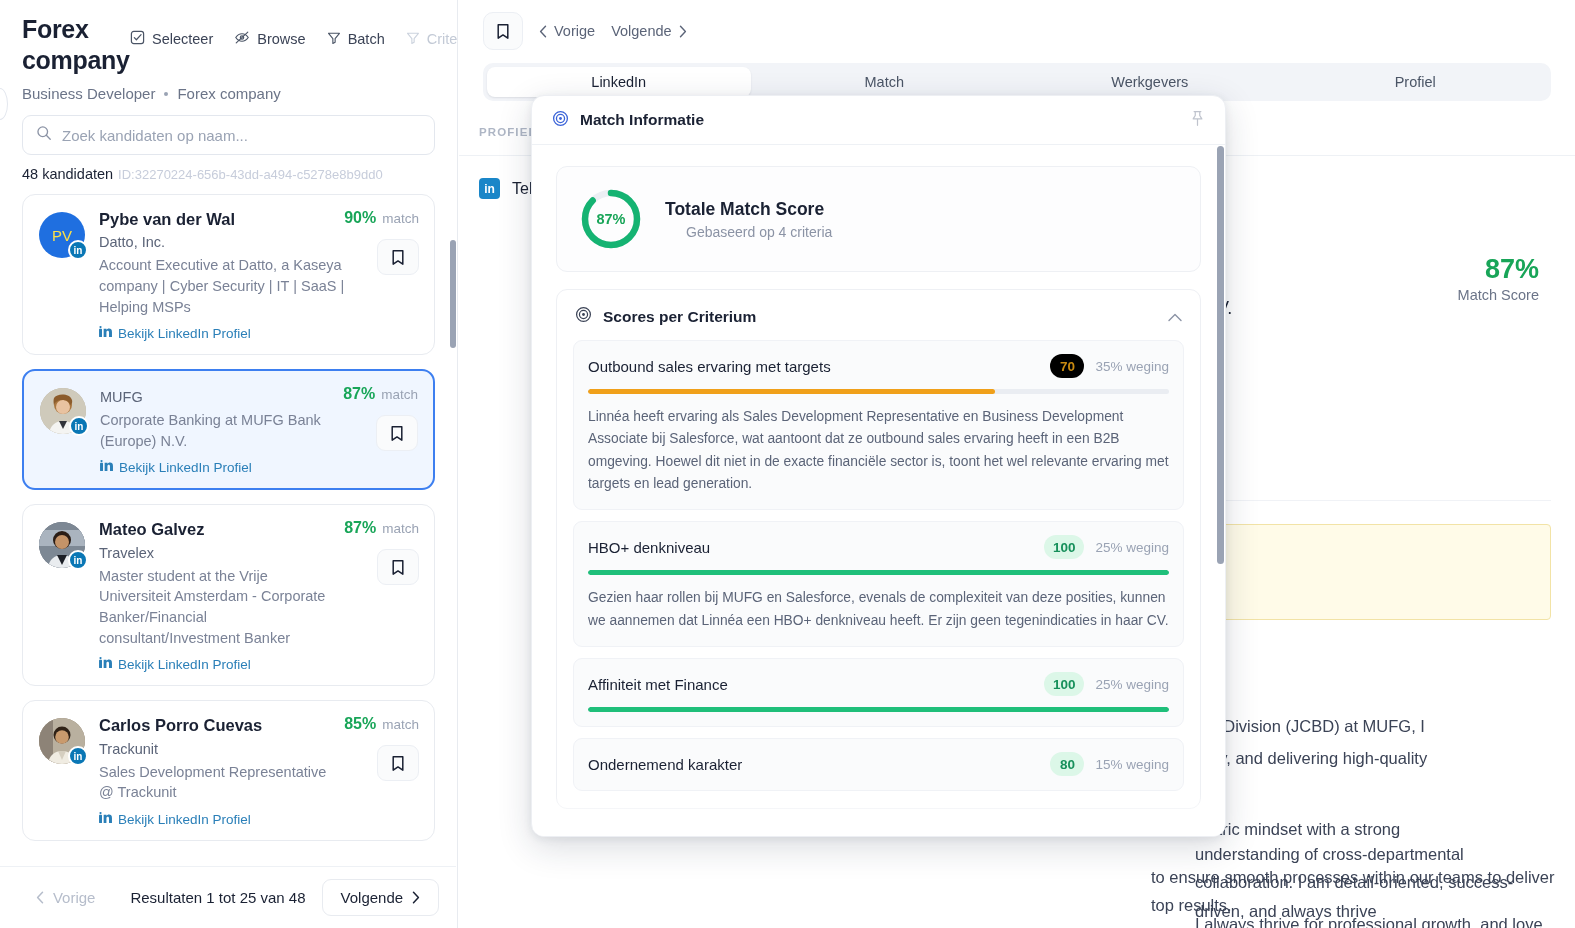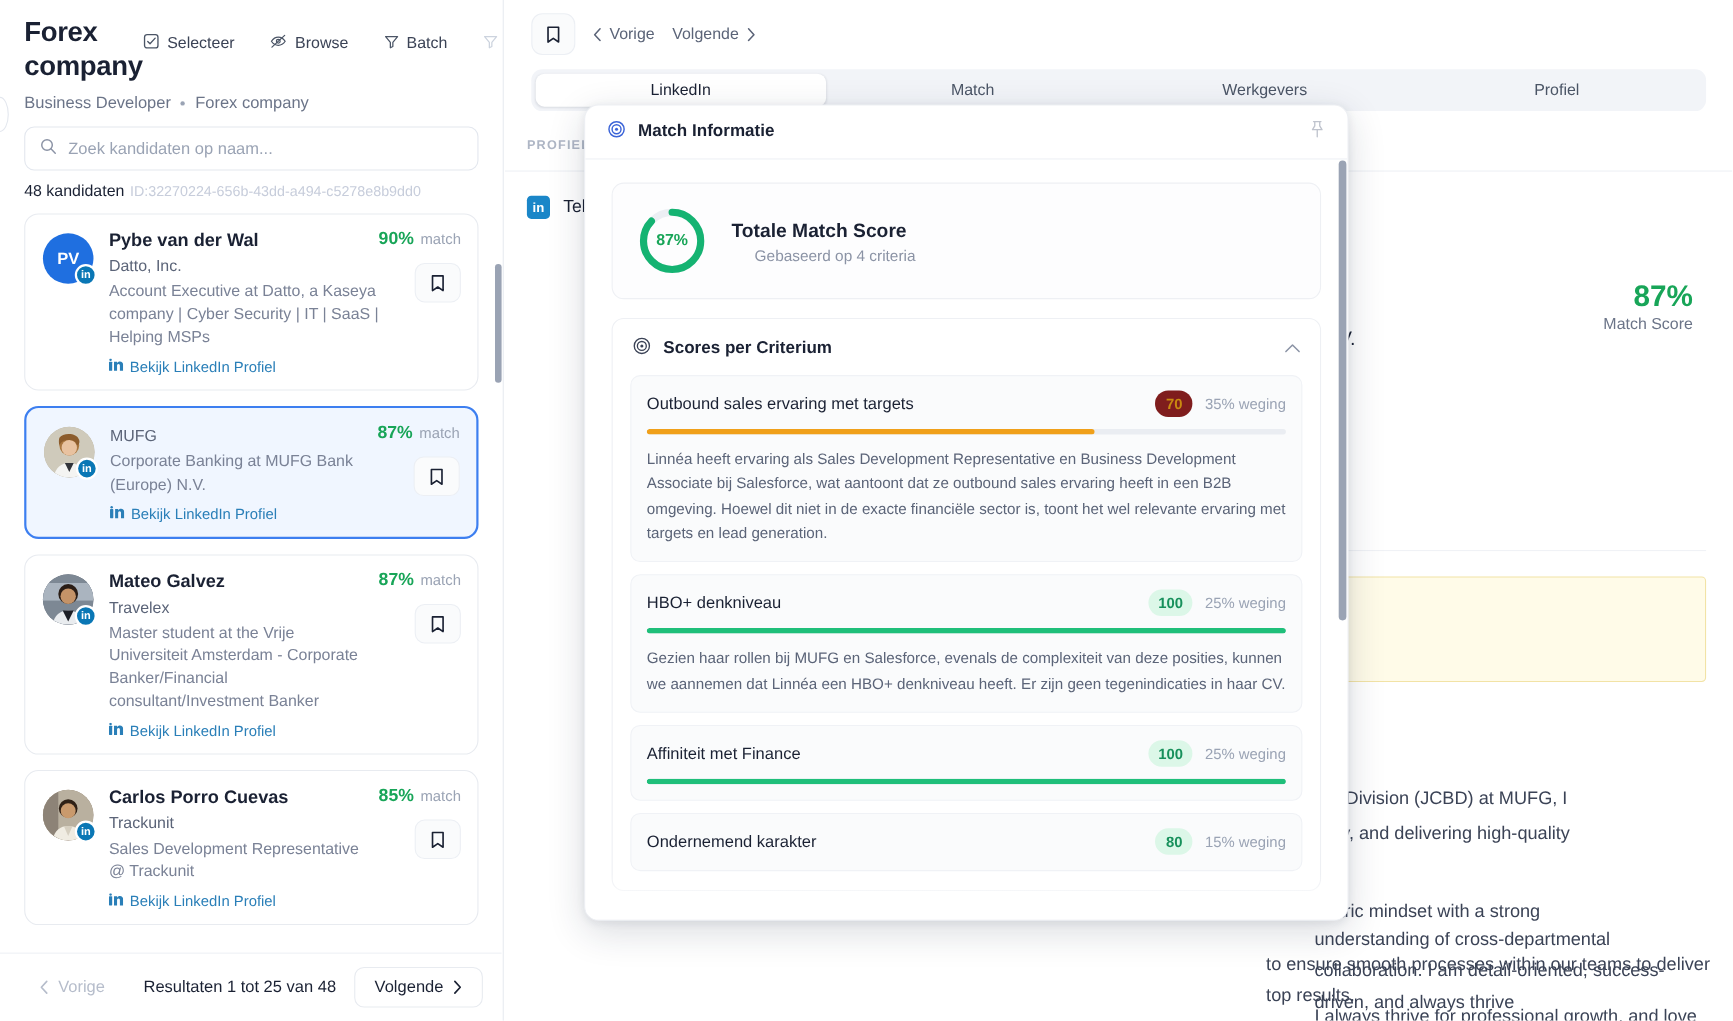--- a/index.html
+++ b/index.html
@@ -16,21 +16,21 @@
     position: absolute; left: 0; top: 0; width: 458px; height: 928px;
     background: #ffffff; border-right: 1px solid #e8ebf0;
     overflow: hidden;
   }
   .lp-header { padding: 14px 22px 0 22px; }
   .lp-title-row { display: flex; align-items: flex-start; gap: 0; }
   .lp-title {
     font-size: 25px; font-weight: 700; color: #1a2133;
     line-height: 1.22; width: 100px; letter-spacing: -0.3px;
   }
-  .lp-tools { display: flex; align-items: center; gap: 16px; padding-top: 12px; flex: 1; }
+  .lp-tools { display: flex; align-items: center; gap: 5px; padding-top: 12px; flex: 1; }
   .tool-btn {
     display: flex; align-items: center; gap: 7px;
     font-size: 14.5px; color: #3b4356; padding: 4px 8px;
     cursor: pointer; white-space: nowrap;
   }
   .tool-btn.dim { color: #c3cad6; }
   .tool-btn svg { flex: none; }
   .breadcrumb {
     font-size: 15px; color: #6b7488; margin-top: 10px;
     display: flex; align-items: center; gap: 9px;
@@ -60,21 +60,21 @@
   .cand-card {
     border: 1px solid #e8ebf0; border-radius: 13px;
     padding: 14px 16px 13px 16px; margin-bottom: 14px; background: #fff;
     display: flex; gap: 14px; position: relative;
   }
   .cand-card.selected { border: 2px solid #3d7ff0; background: #f0f6ff; }
   .avatar-wrap { position: relative; width: 46px; height: 46px; flex: none; margin-top: 3px; }
   .avatar {
     width: 46px; height: 46px; border-radius: 50%;
     display: flex; align-items: center; justify-content: center;
-    color: #ffffff; font-size: 15px; font-weight: 700; overflow: hidden;
+    color: #fde047; font-size: 15px; font-weight: 400; overflow: hidden;
   }
   .li-badge {
     position: absolute; right: -3px; bottom: -2px;
     width: 20px; height: 20px; border-radius: 50%;
     background: #0a77b5; border: 2px solid #fff;
     display: flex; align-items: center; justify-content: center;
     color: #fff; font-size: 10px; font-weight: 700; font-family: "Liberation Sans", sans-serif;
   }
   .cand-main { flex: 1; min-width: 0; }
   .cand-name { font-size: 16.5px; font-weight: 700; color: #1a2133; line-height: 1.3; }
@@ -602,21 +602,21 @@
             <svg width="14" height="9" viewBox="0 0 14 9" fill="none" stroke="#8b93a5" stroke-width="1.4">
                 <path d="M1 7.6L7 1.6l6 6" stroke-linecap="round" stroke-linejoin="round"></path>
               </svg>
           </span>
         </div>
 
         <div class="crit-item">
           <div class="ci-top">
             <div class="ci-label">Outbound sales ervaring met targets</div>
             <div class="ci-right">
-              <div class="ci-score" style="background:#7f1d1d;color:#c98a10">70</div>
+              <div class="ci-score" style="background:#000000;color:#c98a10">70</div>
               <div class="ci-weight">35% weging</div>
             </div>
           </div>
           <div class="ci-bar">
             <div class="ci-fill" style="width:70%;background:#f0a01a"></div>
           </div>
           <div class="ci-desc">Linnéa heeft ervaring als Sales Development Representative en Business Development Associate bij Salesforce, wat aantoont dat ze outbound sales ervaring heeft in een B2B omgeving. Hoewel dit niet in de exacte financiële sector is, toont het wel relevante ervaring met targets en lead generation.</div>
         </div>
 
         <div class="crit-item">

